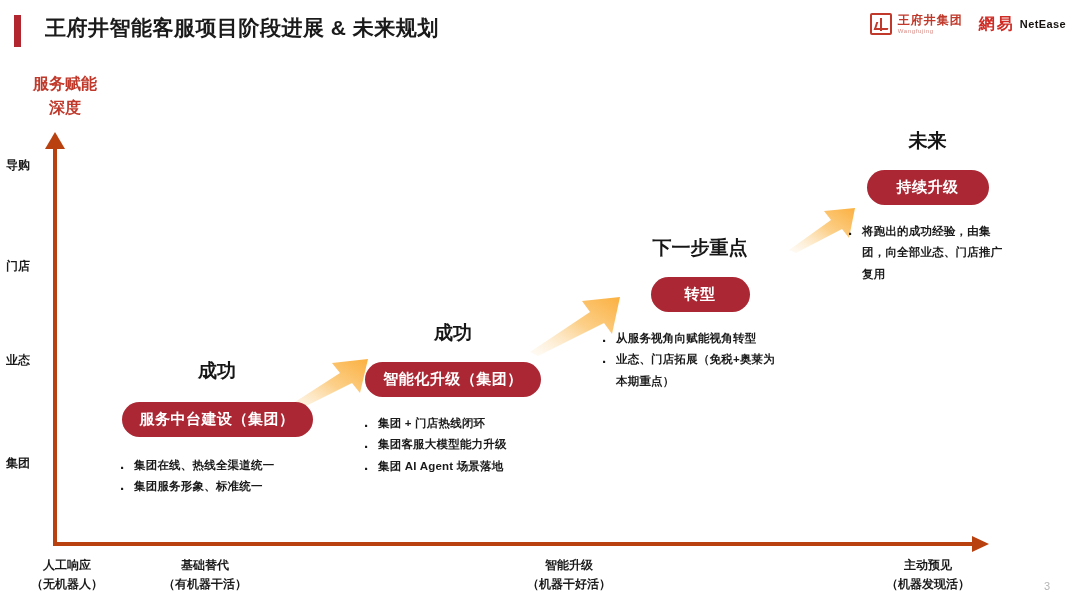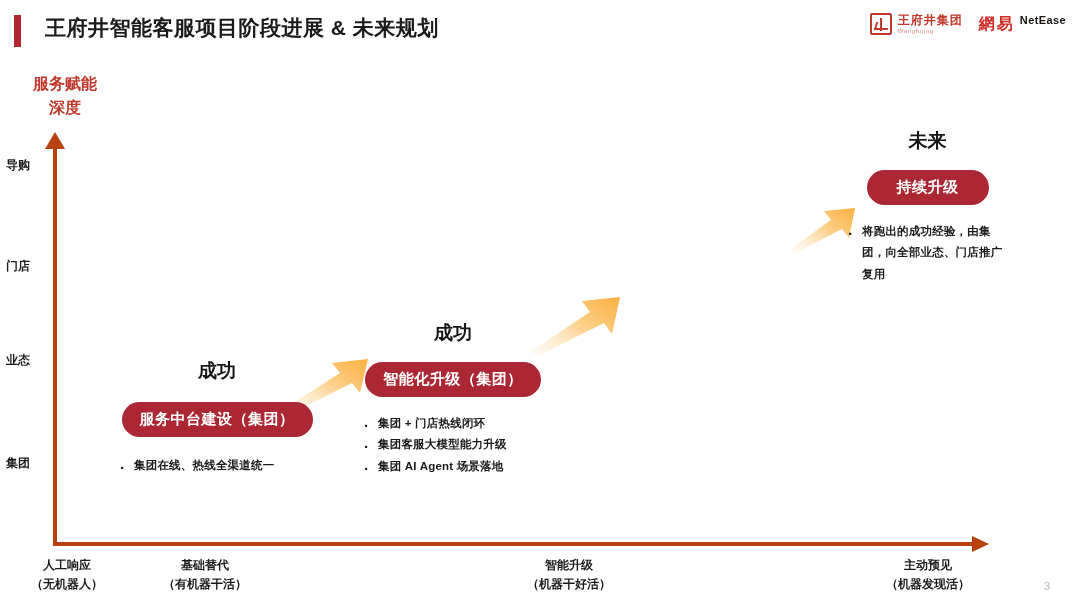--- a/index.html
+++ b/index.html
@@ -31,21 +31,21 @@
     background:#c0392b;transform:translateX(-50%);
   }
   .wfj-mark::after{
     content:"";position:absolute;left:3px;bottom:3px;width:12px;height:6px;
     border-left:2px solid #c0392b;border-bottom:2px solid #c0392b;
     transform:skewX(-18deg);
   }
   .wfj-text{display:flex;flex-direction:column;line-height:1;}
   .wfj-cn{font-size:12px;font-weight:bold;color:#c0392b;letter-spacing:1px;}
   .wfj-en{font-size:6px;color:#d98c86;letter-spacing:.6px;margin-top:2px;}
-  .ne-logo{display:flex;gap:5px;}
+  .ne-logo{display:flex;align-items:center;gap:5px;}
   .ne-cn{font-size:16px;font-weight:bold;color:#cf2b24;letter-spacing:2px;}
   .ne-en{font-size:11px;font-weight:bold;color:#16120f;letter-spacing:.4px;}
 
   
   .axis-y-label{
     position:absolute;left:10px;top:72px;width:110px;text-align:center;
     font-size:16px;font-weight:bold;color:#c0392b;line-height:1.5;
   }
   .axis-x-label{
     position:absolute;left:985px;top:500px;width:92px;text-align:center;
@@ -197,35 +197,47 @@
     </svg>
   </div>
 
   <div class="stage" style="left:112px;top:358px;width:210px">
     <div class="stage-head">成功</div>
     <div class="pill-wrap" style="margin-top:18px">
       <span class="pill">服务中台建设（集团）</span>
     </div>
     <ul class="bullets" style="margin-top:18px;margin-left:6px">
       <li>集团在线、热线全渠道统一</li>
+      <li>集团服务形象、标准统一</li>
     </ul>
   </div>
 
   <div class="stage" style="left:358px;top:320px;width:190px">
     <div class="stage-head">成功</div>
     <div class="pill-wrap" style="margin-top:16px">
       <span class="pill">智能化升级（集团）</span>
     </div>
     <ul class="bullets" style="margin-top:16px;margin-left:4px">
       <li>集团 + 门店热线闭环</li>
       <li>集团客服大模型能力升级</li>
       <li>集团 AI Agent 场景落地</li>
     </ul>
   </div>
 
+  <div class="stage" style="left:600px;top:235px;width:200px">
+    <div class="stage-head">下一步重点</div>
+    <div class="pill-wrap" style="margin-top:16px">
+      <span class="pill" style="padding:8px 34px">转型</span>
+    </div>
+    <ul class="bullets" style="margin-top:16px;margin-left:0px;width:210px">
+      <li>从服务视角向赋能视角转型</li>
+      <li>业态、门店拓展（免税+奥莱为</li>
+      <li class="nomark">本期重点）</li>
+    </ul>
+  </div>
 
   <div class="stage" style="left:840px;top:128px;width:175px">
     <div class="stage-head">未来</div>
     <div class="pill-wrap" style="margin-top:16px">
       <span class="pill" style="padding:8px 30px">持续升级</span>
     </div>
     <ul class="bullets" style="margin-top:16px;margin-left:6px;width:170px">
       <li>将跑出的成功经验，由集</li>
       <li class="nomark">团，向全部业态、门店推广</li>
       <li class="nomark">复用</li>

